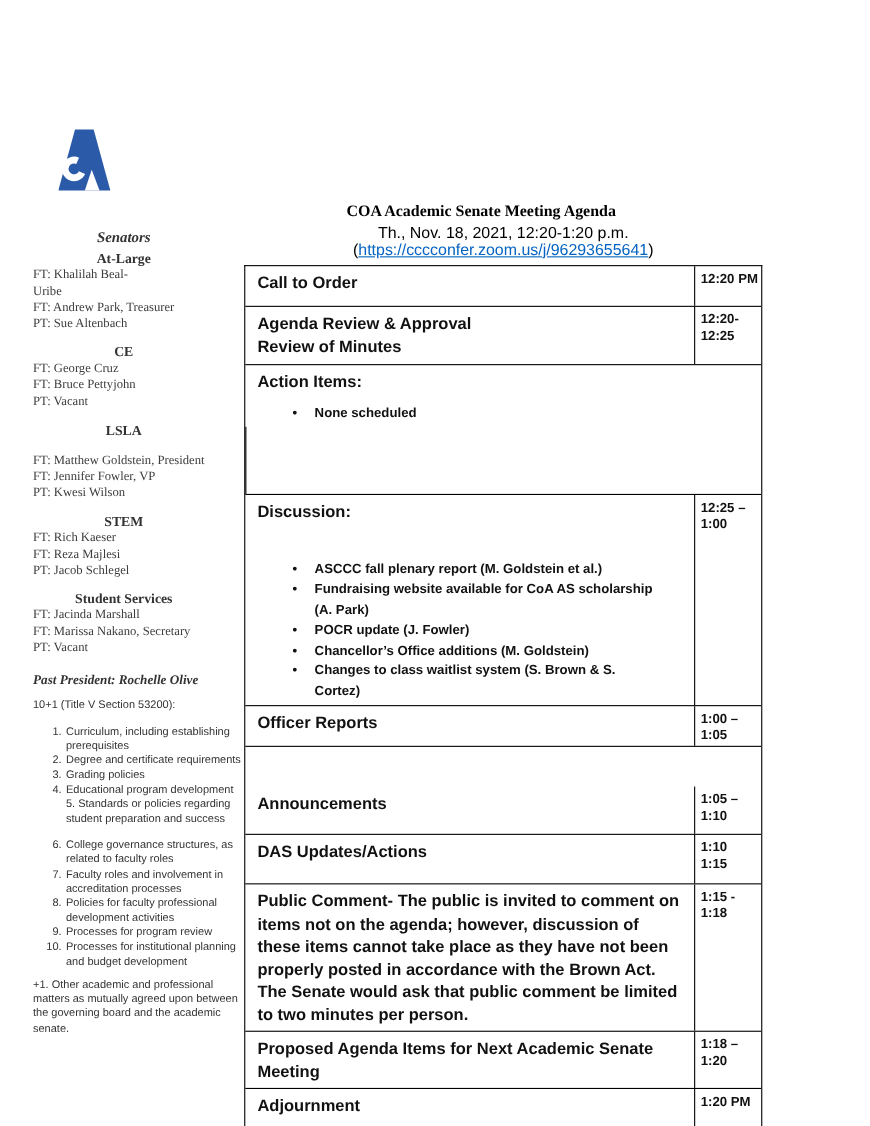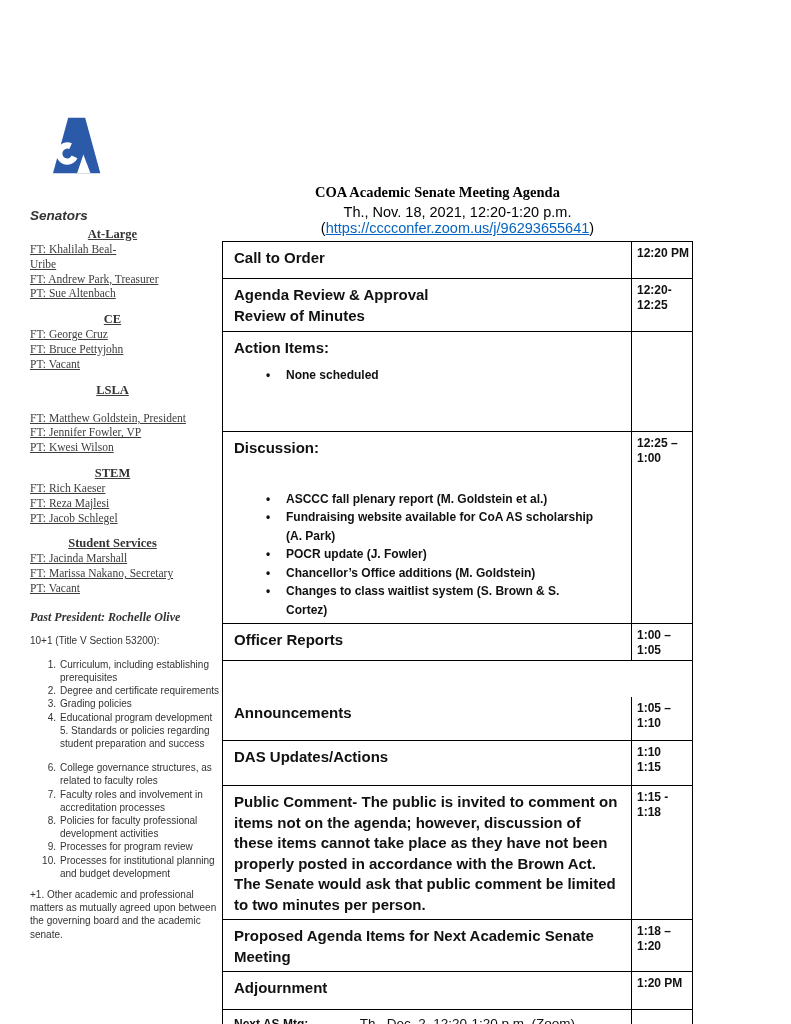--- a/index.html
+++ b/index.html
@@ -7,23 +7,23 @@
 
   
   .logo{position:absolute;left:53px;top:116px;display:flex;align-items:flex-start;}
   .logo-mark{width:50px;height:59px;flex:0 0 auto;}
   .logo-text{color:#2b5aa8;font-family:"Liberation Serif",serif;font-weight:400;
              font-size:16px;line-height:19px;margin-left:3px;margin-top:15px;letter-spacing:.5px;}
   .logo-text .l2{margin-left:7px;}
 
   
   .sidebar{position:absolute;left:30px;top:208px;width:192px;color:#3d3d3d;}
-  .sb-title{font-family:Liberation Sans, sans-serif;font-weight:bold;font-style:italic;
-            font-size:13.5px;width:165px;margin-bottom:4px;color:#333;}
-  .sb-group{margin-bottom:11px;text-decoration:underline;}
+  .sb-title{font-family:Liberation Serif, serif;font-weight:bold;font-style:italic;
+            font-size:13.5px;width:165px;text-align:center;margin-bottom:4px;color:#333;}
+  .sb-group{margin-bottom:11px;}
   .sb-head{font-family:"Liberation Serif",serif;font-weight:bold;font-size:12.5px;
            width:165px;text-align:center;color:#333;}
   .sb-head.gap-after{margin-bottom:13px;}
   .sb-line{font-family:"Liberation Serif",serif;font-size:11.5px;line-height:14.8px;}
   .sb-past{font-family:"Liberation Serif",serif;font-style:italic;font-weight:bold;
            font-size:12px;margin-top:14px;color:#333;}
   .tpo-head{font-size:10px;margin-top:10px;color:#333;}
   .tpo-list{margin-top:12px;}
   .tpo-item{display:flex;font-size:10px;line-height:13.2px;margin-left:10px;color:#333;}
   .tpo-item.block-gap{margin-top:11px;}
@@ -155,21 +155,21 @@
         <div class="acell-time">12:20 PM</div>
       </div>
       <div class="arow" style="min-height: 53px;">
         <div class="acell-title">
           <div class="atitle" style="white-space: pre-line;">Agenda Review &amp; Approval
 Review of Minutes</div>
         </div>
         <div class="acell-time">12:20-
 12:25</div>
       </div>
-      <div class="arow" style="min-height: 100px;">
+      <div class="arow" style="min-height: 100px; flex-direction: column;">
         <div class="acell-title">
           <div class="atitle" style="white-space: pre-line;">Action Items:</div>
           <ul class="abullets">
             <li>None scheduled</li>
           </ul>
         </div>
         <div class="acell-time"></div>
       </div>
       <div class="arow" style="min-height: 163px; gap: 27px;">
         <div class="acell-title">

